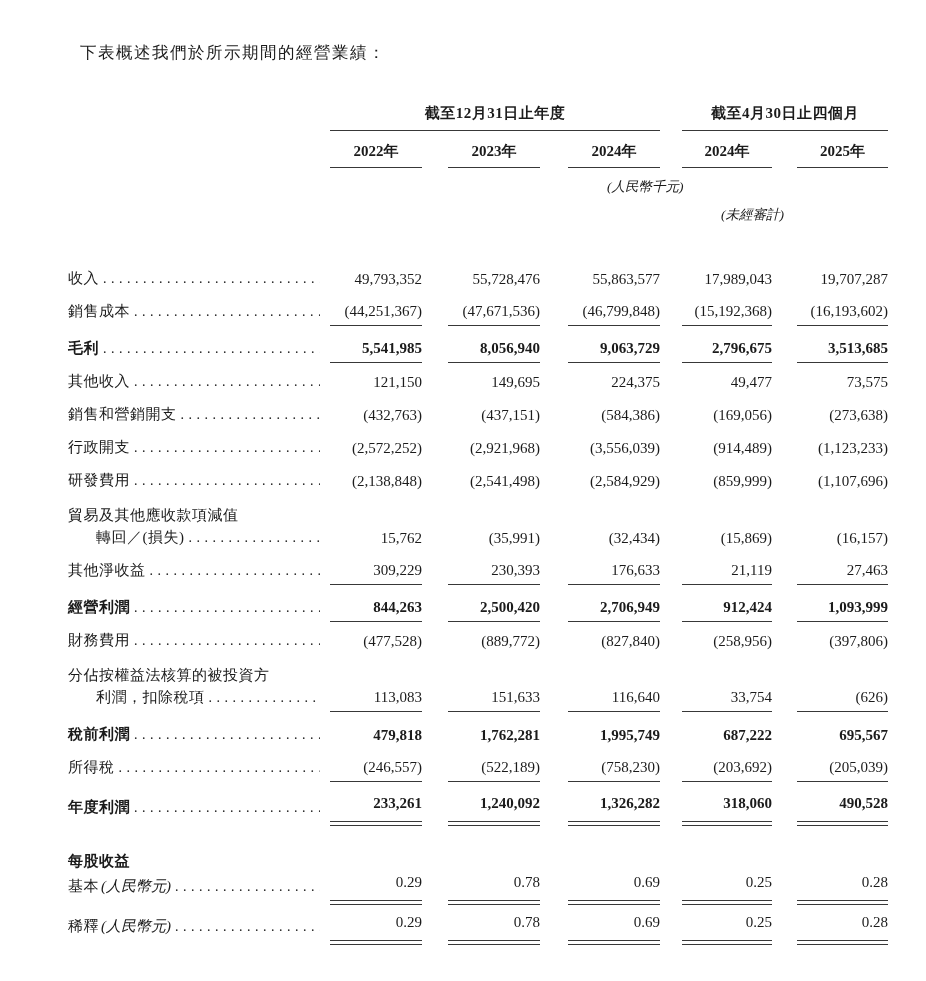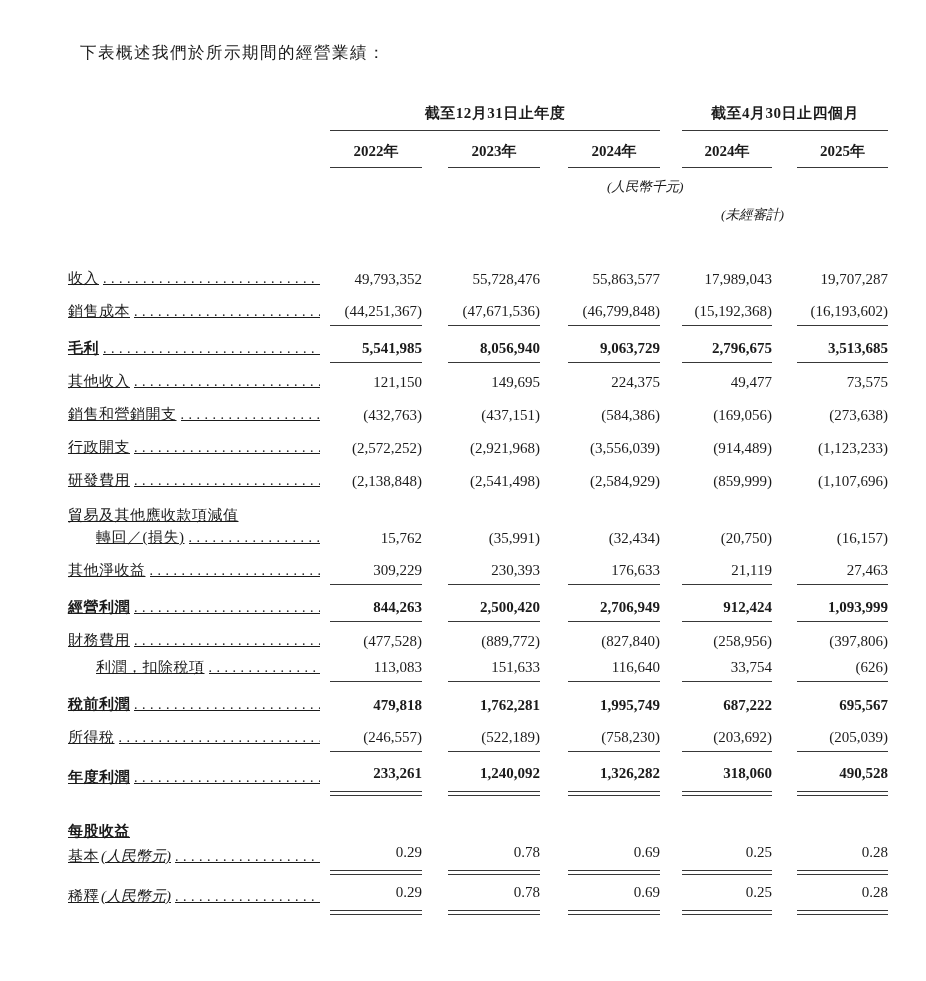--- a/index.html
+++ b/index.html
@@ -67,21 +67,21 @@
   .ru2{
     border-bottom:1.5px solid var(--rule);
     position:relative;padding-bottom:9px;
   }
   .ru2::after{
     content:"";position:absolute;left:0;right:0;bottom:-5px;
     border-bottom:1.5px solid var(--rule);
   }
   .lblwrap{
     display:flex;align-items:baseline;
-    padding-bottom:5px;font-size:15px;text-decoration:underline;
+    padding-bottom:5px;font-size:15px;
   }
   .lbltext{white-space:nowrap;letter-spacing:.5px;}
   .suffix{font-style:italic;margin-left:2px;white-space:nowrap;}
   .leader{
     flex:1;min-width:0;overflow:hidden;white-space:nowrap;
     letter-spacing:4.5px;margin:0 10px 0 4px;font-size:14px;
   }
   .indent{padding-left:28px;}
   tr.bold .line,tr.bold .lbltext{font-weight:bold;}
   tr.bold td{padding-top:13px;}
@@ -342,21 +342,21 @@
           <td class="num c1">
             <div class="line">15,762</div>
           </td>
           <td class="num p2">
             <div class="line">(35,991)</div>
           </td>
           <td class="num p3">
             <div class="line">(32,434)</div>
           </td>
           <td class="num p4">
-            <div class="line">(20,750)</div>
+            <div class="line">(15,869)</div>
           </td>
           <td class="num p5">
             <div class="line">(16,157)</div>
           </td>
         </tr>
         <tr>
           <td class="lbl">
             <div class="lblwrap">
               <span class="lbltext">其他淨收益</span>
               <span class="leader">............................................................</span>
@@ -417,124 +417,136 @@
           <td class="num p3">
             <div class="line">(827,840)</div>
           </td>
           <td class="num p4">
             <div class="line">(258,956)</div>
           </td>
           <td class="num p5">
             <div class="line">(397,806)</div>
           </td>
         </tr>
-        <tr class="tight">
-          <td class="lbl">
-            <div class="lblwrap">
-              <span class="lbltext indent">利潤，扣除稅項</span>
-              <span class="leader">............................................................</span>
-            </div>
-          </td>
-          <td class="num c1">
-            <div class="line ru1">113,083</div>
-          </td>
-          <td class="num p2">
-            <div class="line ru1">151,633</div>
-          </td>
-          <td class="num p3">
-            <div class="line ru1">116,640</div>
-          </td>
-          <td class="num p4">
-            <div class="line ru1">33,754</div>
-          </td>
-          <td class="num p5">
-            <div class="line ru1">(626)</div>
-          </td>
-        </tr>
-        <tr class="bold">
-          <td class="lbl">
-            <div class="lblwrap">
-              <span class="lbltext">稅前利潤</span>
-              <span class="leader">............................................................</span>
-            </div>
-          </td>
-          <td class="num c1">
-            <div class="line">479,818</div>
-          </td>
-          <td class="num p2">
-            <div class="line">1,762,281</div>
-          </td>
-          <td class="num p3">
-            <div class="line">1,995,749</div>
-          </td>
-          <td class="num p4">
-            <div class="line">687,222</div>
-          </td>
-          <td class="num p5">
-            <div class="line">695,567</div>
-          </td>
-        </tr>
-        <tr>
-          <td class="lbl">
-            <div class="lblwrap">
-              <span class="lbltext">所得稅</span>
-              <span class="leader">............................................................</span>
-            </div>
-          </td>
-          <td class="num c1">
-            <div class="line ru1">(246,557)</div>
-          </td>
-          <td class="num p2">
-            <div class="line ru1">(522,189)</div>
-          </td>
-          <td class="num p3">
-            <div class="line ru1">(758,230)</div>
-          </td>
-          <td class="num p4">
-            <div class="line ru1">(203,692)</div>
-          </td>
-          <td class="num p5">
-            <div class="line ru1">(205,039)</div>
-          </td>
-        </tr>
-        <tr class="bold dbl">
-          <td class="lbl">
-            <div class="lblwrap">
-              <span class="lbltext">年度利潤</span>
-              <span class="leader">............................................................</span>
-            </div>
-          </td>
-          <td class="num c1">
-            <div class="line ru2">233,261</div>
-          </td>
-          <td class="num p2">
-            <div class="line ru2">1,240,092</div>
-          </td>
-          <td class="num p3">
-            <div class="line ru2">1,326,282</div>
-          </td>
-          <td class="num p4">
-            <div class="line ru2">318,060</div>
-          </td>
-          <td class="num p5">
-            <div class="line ru2">490,528</div>
-          </td>
-        </tr>
-        <tr class="bold labelonly section-head">
-          <td class="lbl">
-            <div class="lblwrap">
-              <span class="lbltext">每股收益</span>
+        <tr class="labelonly">
+          <td class="lbl">
+            <div class="lblwrap">
+              <span class="lbltext">分佔按權益法核算的被投資方</span>
             </div>
           </td>
           <td class="num c1"></td>
           <td class="num p2"></td>
           <td class="num p3"></td>
           <td class="num p4"></td>
           <td class="num p5"></td>
         </tr>
+        <tr class="tight">
+          <td class="lbl">
+            <div class="lblwrap">
+              <span class="lbltext indent">利潤，扣除稅項</span>
+              <span class="leader">............................................................</span>
+            </div>
+          </td>
+          <td class="num c1">
+            <div class="line ru1">113,083</div>
+          </td>
+          <td class="num p2">
+            <div class="line ru1">151,633</div>
+          </td>
+          <td class="num p3">
+            <div class="line ru1">116,640</div>
+          </td>
+          <td class="num p4">
+            <div class="line ru1">33,754</div>
+          </td>
+          <td class="num p5">
+            <div class="line ru1">(626)</div>
+          </td>
+        </tr>
+        <tr class="bold">
+          <td class="lbl">
+            <div class="lblwrap">
+              <span class="lbltext">稅前利潤</span>
+              <span class="leader">............................................................</span>
+            </div>
+          </td>
+          <td class="num c1">
+            <div class="line">479,818</div>
+          </td>
+          <td class="num p2">
+            <div class="line">1,762,281</div>
+          </td>
+          <td class="num p3">
+            <div class="line">1,995,749</div>
+          </td>
+          <td class="num p4">
+            <div class="line">687,222</div>
+          </td>
+          <td class="num p5">
+            <div class="line">695,567</div>
+          </td>
+        </tr>
+        <tr>
+          <td class="lbl">
+            <div class="lblwrap">
+              <span class="lbltext">所得稅</span>
+              <span class="leader">............................................................</span>
+            </div>
+          </td>
+          <td class="num c1">
+            <div class="line ru1">(246,557)</div>
+          </td>
+          <td class="num p2">
+            <div class="line ru1">(522,189)</div>
+          </td>
+          <td class="num p3">
+            <div class="line ru1">(758,230)</div>
+          </td>
+          <td class="num p4">
+            <div class="line ru1">(203,692)</div>
+          </td>
+          <td class="num p5">
+            <div class="line ru1">(205,039)</div>
+          </td>
+        </tr>
+        <tr class="bold dbl">
+          <td class="lbl">
+            <div class="lblwrap">
+              <span class="lbltext">年度利潤</span>
+              <span class="leader">............................................................</span>
+            </div>
+          </td>
+          <td class="num c1">
+            <div class="line ru2">233,261</div>
+          </td>
+          <td class="num p2">
+            <div class="line ru2">1,240,092</div>
+          </td>
+          <td class="num p3">
+            <div class="line ru2">1,326,282</div>
+          </td>
+          <td class="num p4">
+            <div class="line ru2">318,060</div>
+          </td>
+          <td class="num p5">
+            <div class="line ru2">490,528</div>
+          </td>
+        </tr>
+        <tr class="bold labelonly section-head">
+          <td class="lbl">
+            <div class="lblwrap">
+              <span class="lbltext">每股收益</span>
+            </div>
+          </td>
+          <td class="num c1"></td>
+          <td class="num p2"></td>
+          <td class="num p3"></td>
+          <td class="num p4"></td>
+          <td class="num p5"></td>
+        </tr>
         <tr class="dbl tight">
           <td class="lbl">
             <div class="lblwrap">
               <span class="lbltext">基本</span>
               <span class="suffix">(人民幣元)</span>
               <span class="leader">............................................................</span>
             </div>
           </td>
           <td class="num c1">
             <div class="line ru2">0.29</div>

